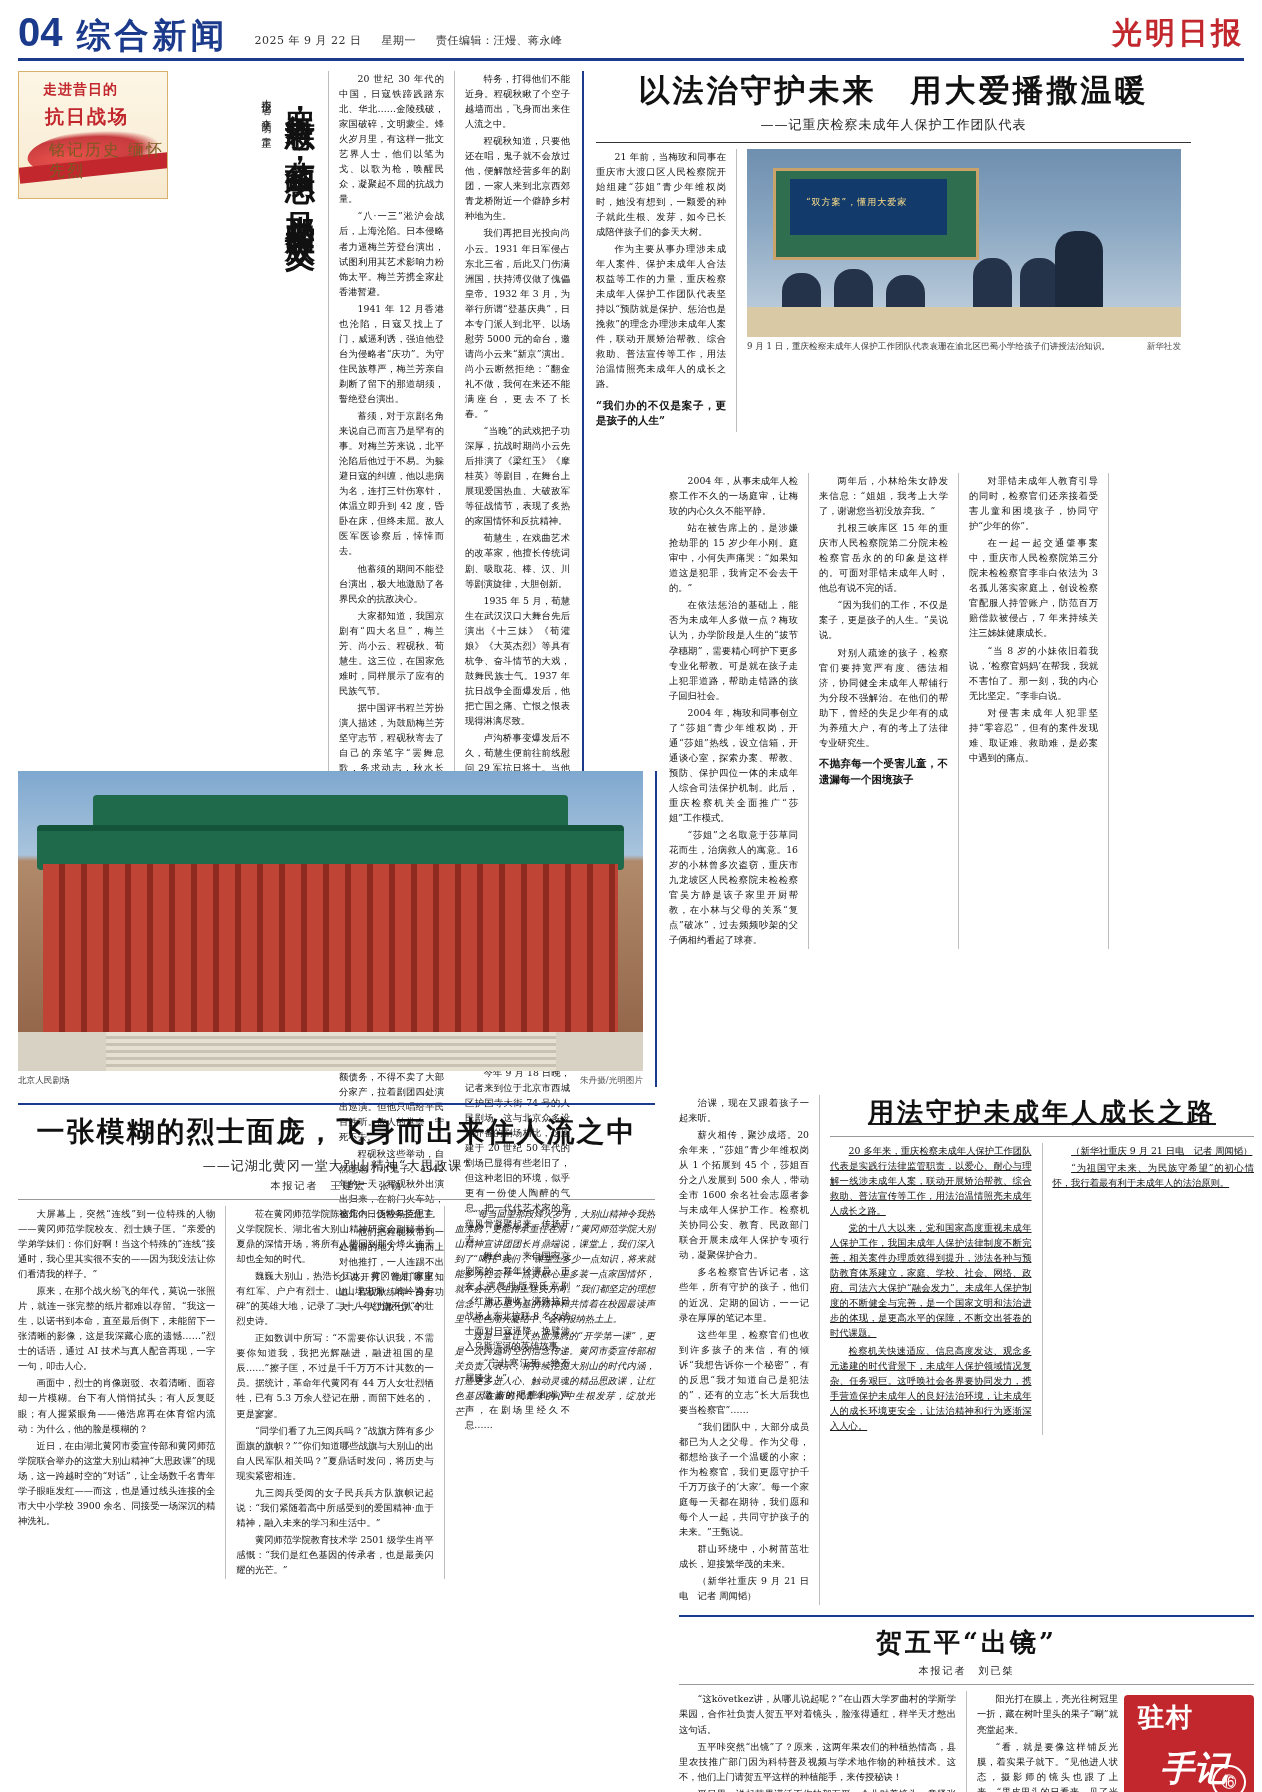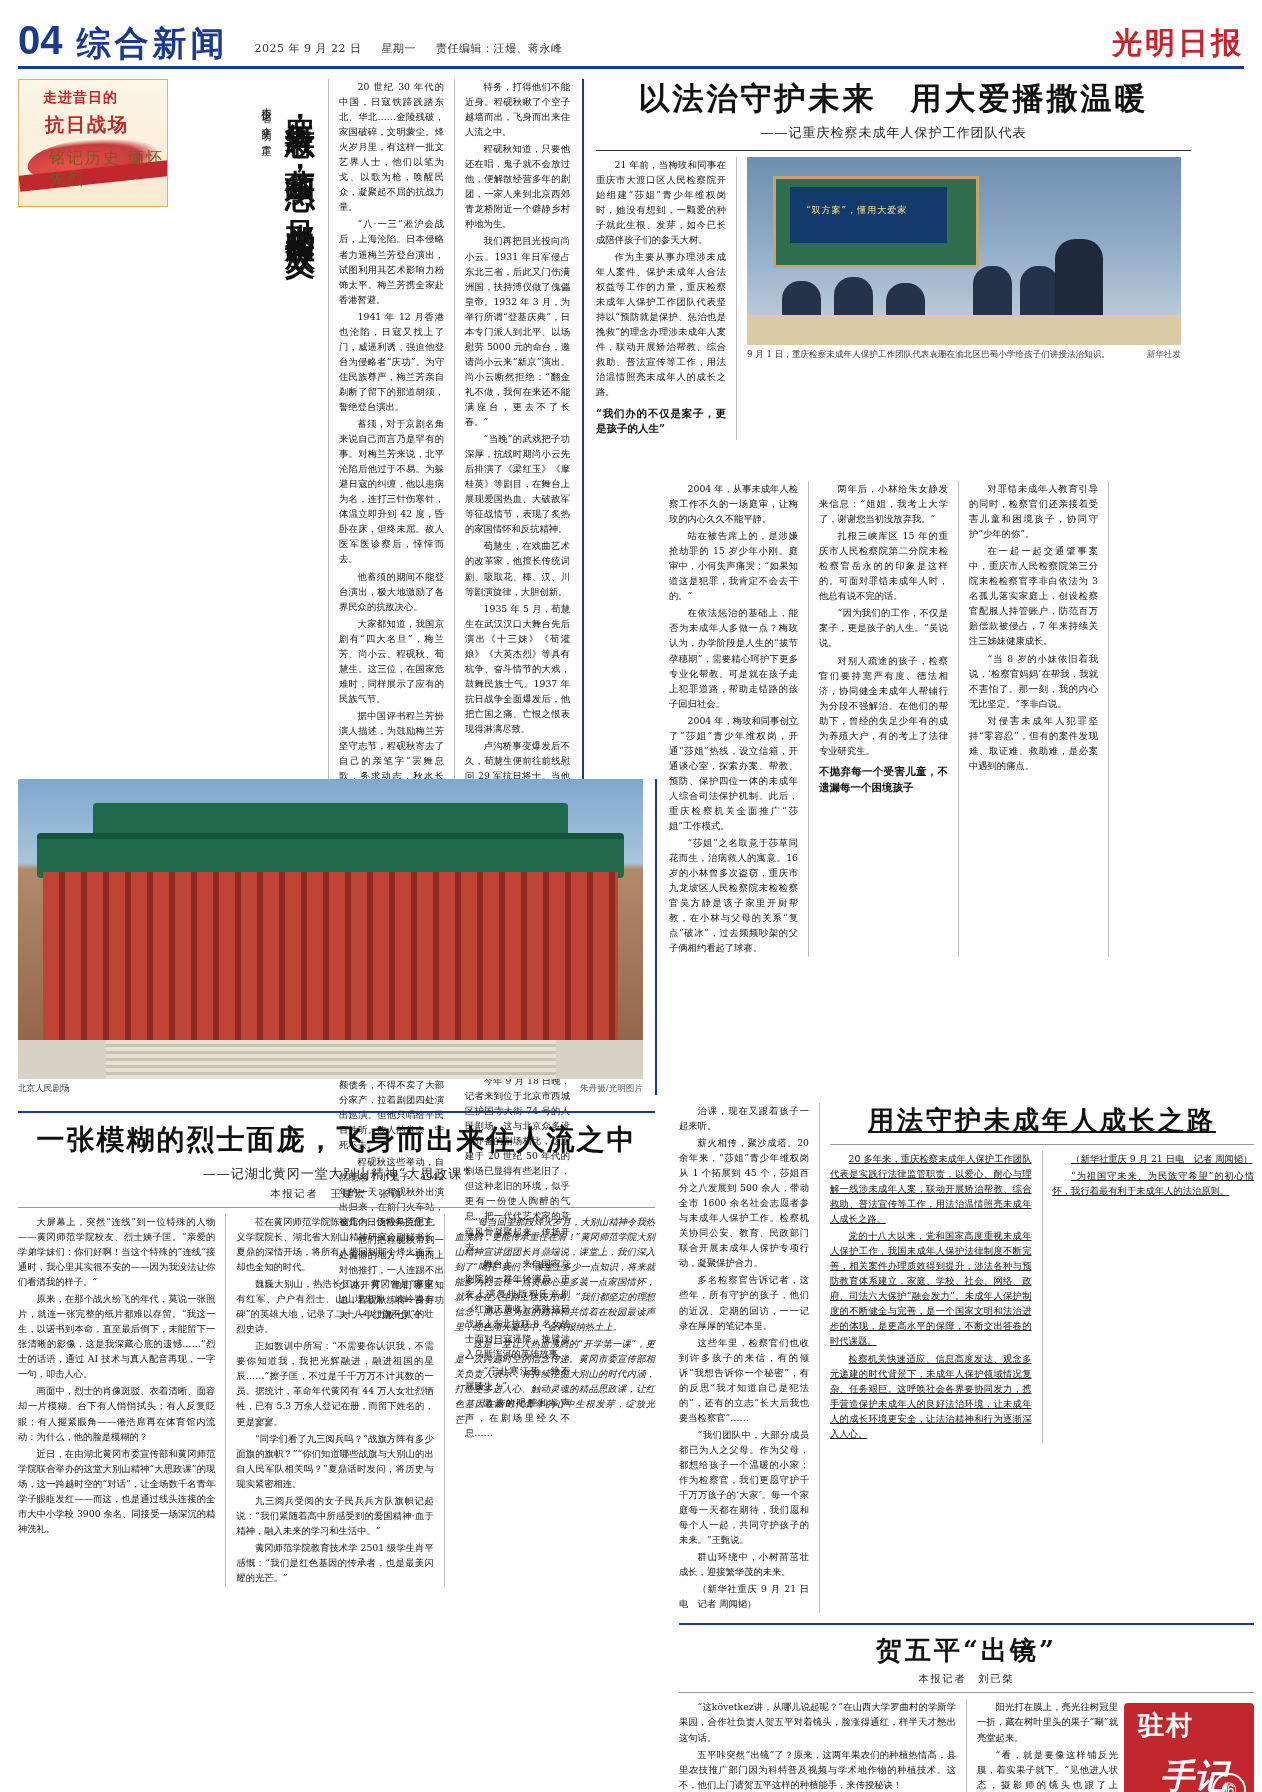--- a/index.html
+++ b/index.html
@@ -4,27 +4,27 @@
 <style>
   html,body{margin:0;padding:0;}
   body{
     width:1262px;height:1792px;background:#fff;
     font-family:"DejaVu Serif","Liberation Serif",serif;
     color:#1a1a1a;overflow:hidden;position:relative;
   }
   .page{position:relative;width:1262px;height:1792px;box-sizing:border-box;padding:0 18px;}
 
   
-  .masthead{display:flex;align-items:flex-end;padding:20px 0 6px 0;border-bottom:3px solid #1b3a8c;justify-content:center;}
+  .masthead{display:flex;align-items:flex-end;padding:12px 0 6px 0;border-bottom:3px solid #1b3a8c;justify-content:center;}
   .pageno{font-size:40px;font-weight:bold;color:#1b3a8c;letter-spacing:0;line-height:1;margin-right:14px;font-family:"Liberation Sans",sans-serif;}
   .section-title{font-size:34px;font-weight:bold;color:#1b3a8c;letter-spacing:4px;line-height:1;margin-right:26px;}
   .dateline{font-size:11px;color:#333;line-height:1;padding-bottom:6px;letter-spacing:.5px;}
   .dateline span{margin-right:16px;}
   .brand{margin-left:auto;font-size:30px;font-weight:bold;color:#c1272d;letter-spacing:3px;line-height:1;padding-bottom:2px;
-         font-family:Liberation Sans, sans-serif;}
+         font-family:Liberation Mono, monospace;}
 
   
   .cols{display:flex;}
   .col{box-sizing:border-box;}
   .vline{width:1px;background:#bdbdbd;margin:0 10px;align-self:stretch;}
 
   .body-text{font-size:9.3px;line-height:1.62;text-align:justify;text-justify:inter-ideograph;color:#111;}
   .body-text p{margin:0 0 2px 0;text-indent:2em;}
 
   

